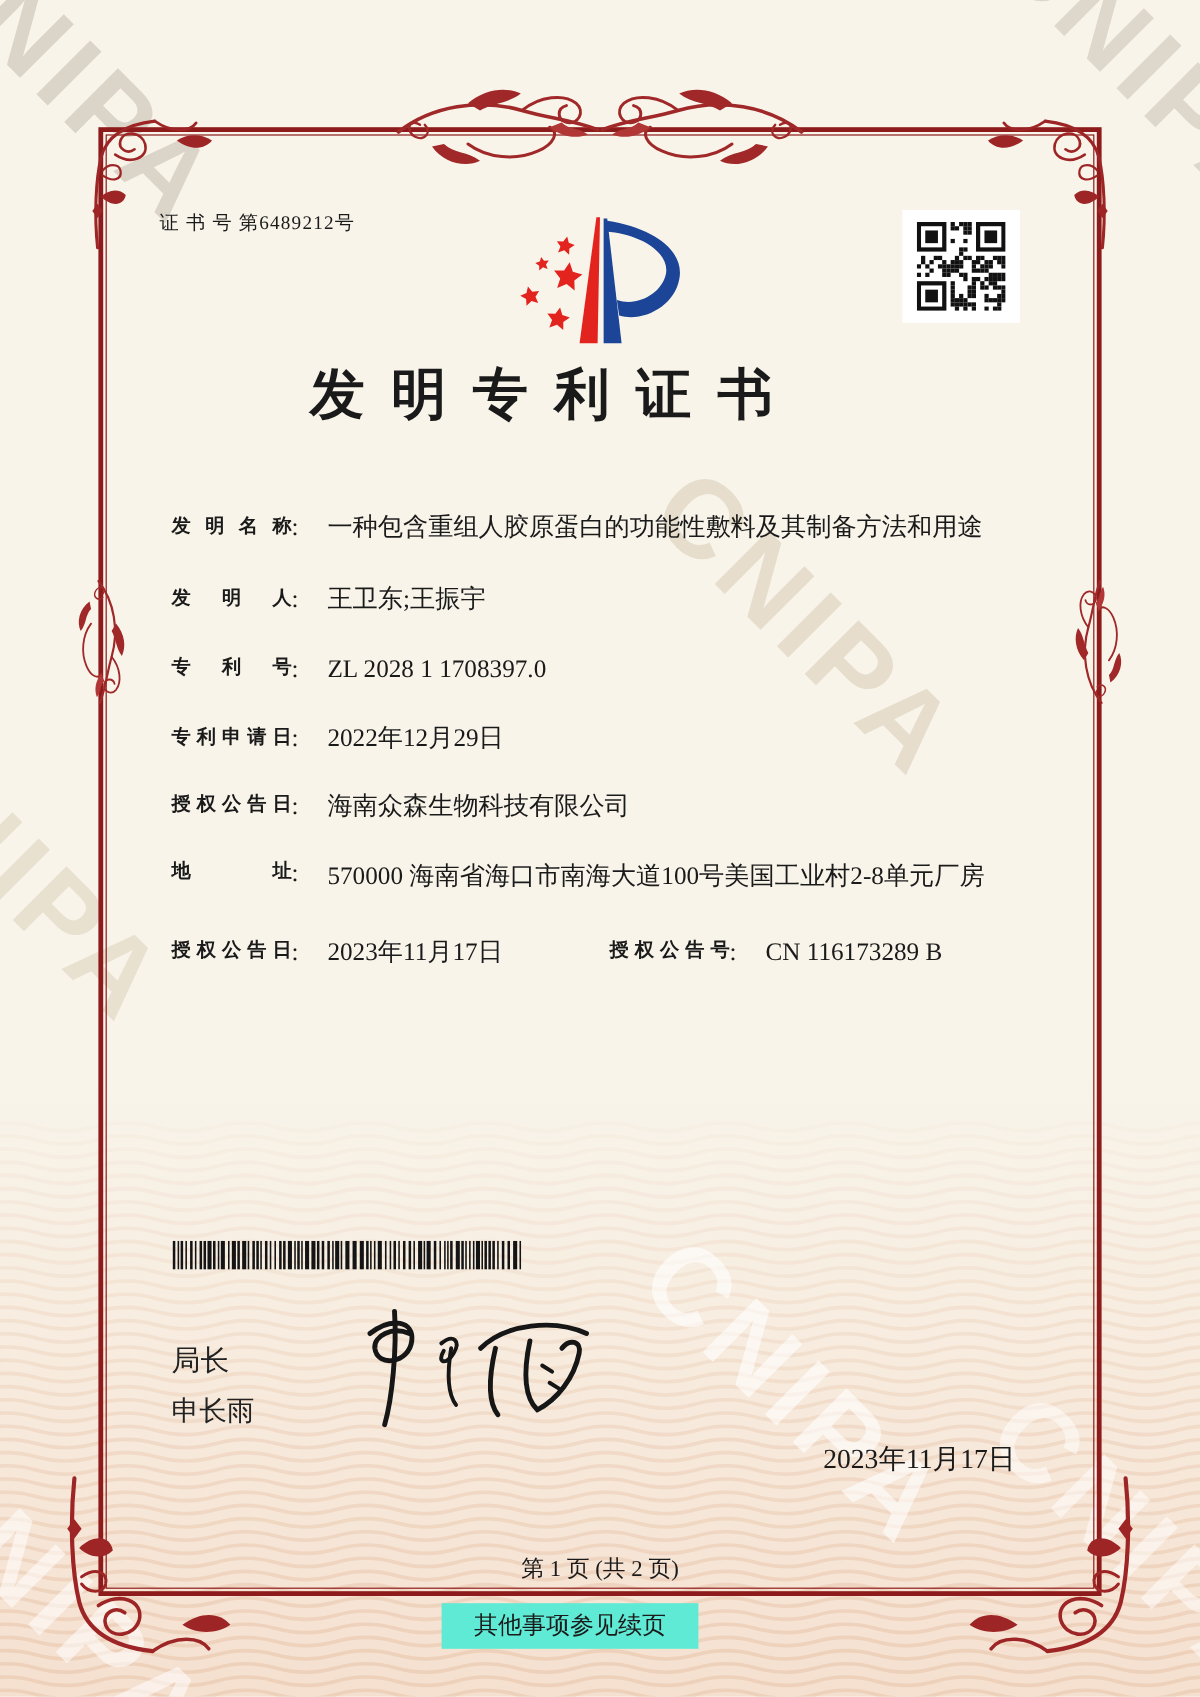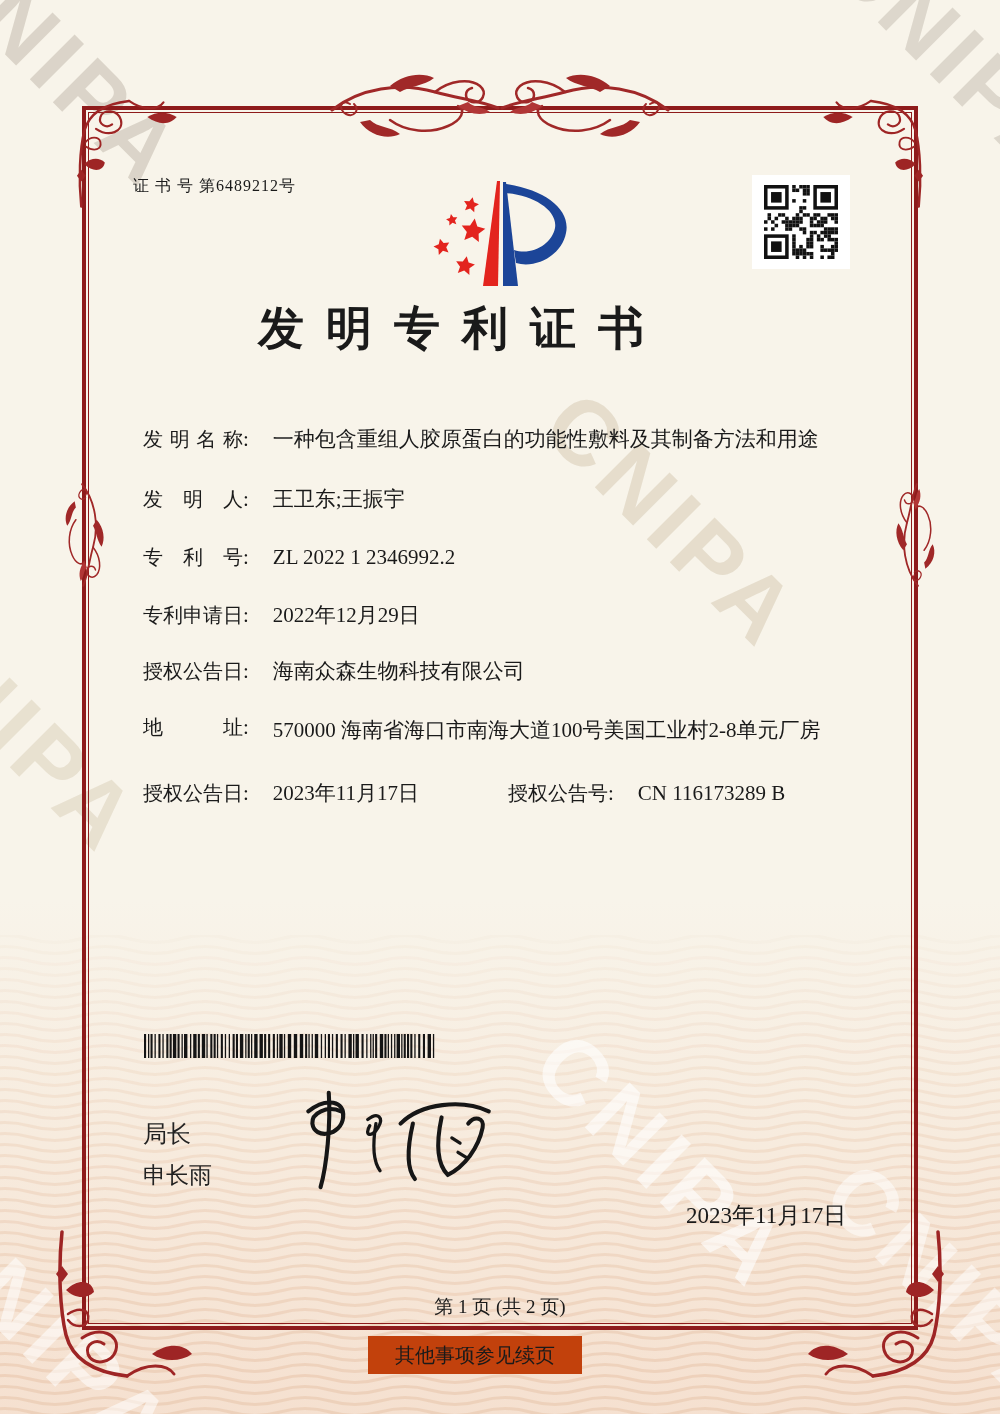--- a/index.html
+++ b/index.html
@@ -24,38 +24,38 @@
   
   #cert-no{left:133px;top:176px;font-size:16px;letter-spacing:1px;z-index:4;}
   #logo{left:428px;top:170px;width:145px;height:124px;z-index:4;}
   #qr-box{left:752px;top:175px;width:98px;height:94px;background:#ffffff;z-index:4;
           display:flex;align-items:center;justify-content:center;}
   #title{left:0;top:298px;width:902px;text-align:center;font-size:46px;font-weight:bold;
          letter-spacing:22px;padding-left:22px;box-sizing:border-box;z-index:4;}
 
   
   .frow{position:absolute;left:143px;width:740px;font-size:21px;z-index:4;line-height:30px;}
-  .flabel{display:inline-block;width:100px;font-size:20px;text-align:justify;text-align-last:justify;vertical-align:top;}
+  .flabel{display:inline-block;width:100px;font-size:16px;text-align:justify;text-align-last:justify;vertical-align:top;font-weight:bold;}
   .fcolon{margin-right:24px;}
   .fvalue{vertical-align:top;}
   .fvalue.wrap{display:inline-block;width:562px;line-height:36px;}
   .pair2{position:absolute;left:365px;top:0;}
 
   
   #body-text{left:143px;top:820px;width:716px;z-index:4;}
   #body-text p{margin:0;text-indent:2em;font-size:19px;line-height:31px;}
 
   
   #barcode-svg{left:143px;top:1034px;width:297px;height:24px;z-index:4;}
   #signer-title{left:143px;top:1118px;font-family:Liberation Serif, serif;font-size:24px;color:#222;z-index:4;}
   #signer-name{left:143px;top:1160px;font-family:"Liberation Sans", sans-serif;font-size:23px;color:#222;z-index:4;}
   #signature-svg{left:298px;top:1088px;width:200px;height:104px;z-index:4;}
   #issue-date{left:686px;top:1200px;font-size:23px;z-index:4;}
   #page-number{left:0;top:1294px;width:1000px;text-align:center;font-size:19px;z-index:4;}
-  #continuation{left:368px;top:1336px;width:214px;height:38px;line-height:38px;background:#c2410c;
+  #continuation{left:368px;top:1336px;width:214px;height:38px;line-height:38px;background:#5eead4;
                 text-align:center;font-size:20px;z-index:4;}
 </style>
 </head>
 <body>
 
 <div class="abs" id="bottom-tint"></div>
 <svg class="abs" id="waves-svg" viewBox="0 0 1000 479" preserveAspectRatio="none">
     <path d="M-20,4 q25,-7 50,0 t50,0 t50,0 t50,0 t50,0 t50,0 t50,0 t50,0 t50,0 t50,0 t50,0 t50,0 t50,0 t50,0 t50,0 t50,0 t50,0 t50,0 t50,0 t50,0 t50,0 t50,0" fill="none" stroke="#eccfb8" stroke-width="3" opacity="0.08709812108559499"></path>
     <path d="M-20,15 q25,-7 50,0 t50,0 t50,0 t50,0 t50,0 t50,0 t50,0 t50,0 t50,0 t50,0 t50,0 t50,0 t50,0 t50,0 t50,0 t50,0 t50,0 t50,0 t50,0 t50,0 t50,0 t50,0" fill="none" stroke="#eccfb8" stroke-width="3" opacity="0.10661795407098121"></path>
     <path d="M-20,26 q25,-7 50,0 t50,0 t50,0 t50,0 t50,0 t50,0 t50,0 t50,0 t50,0 t50,0 t50,0 t50,0 t50,0 t50,0 t50,0 t50,0 t50,0 t50,0 t50,0 t50,0 t50,0 t50,0" fill="none" stroke="#eccfb8" stroke-width="3" opacity="0.12613778705636744"></path>
@@ -322,21 +322,21 @@
 
 <div class="abs" id="title">发明专利证书</div>
 
 <div class="frow" style="top:424px">
   <span class="flabel">发明名称</span><span class="fcolon">:</span><span class="fvalue">一种包含重组人胶原蛋白的功能性敷料及其制备方法和用途</span>
 </div>
 <div class="frow" style="top:484px">
   <span class="flabel">发明人</span><span class="fcolon">:</span><span class="fvalue">王卫东;王振宇</span>
 </div>
 <div class="frow" style="top:542px">
-  <span class="flabel">专利号</span><span class="fcolon">:</span><span class="fvalue">ZL 2022 1 2346992.2</span>
+  <span class="flabel">专利号</span><span class="fcolon">:</span><span class="fvalue">ZL 2028 1 1708397.0</span>
 </div>
 <div class="frow" style="top:600px">
   <span class="flabel">专利申请日</span><span class="fcolon">:</span><span class="fvalue">2022年12月29日</span>
 </div>
 <div class="frow" style="top:656px">
   <span class="flabel">授权公告日</span><span class="fcolon">:</span><span class="fvalue">海南众森生物科技有限公司</span>
 </div>
 <div class="frow" style="top:712px">
   <span class="flabel">地址</span><span class="fcolon">:</span><span class="fvalue wrap">570000 海南省海口市南海大道100号美国工业村2-8单元厂房</span>
 </div>

